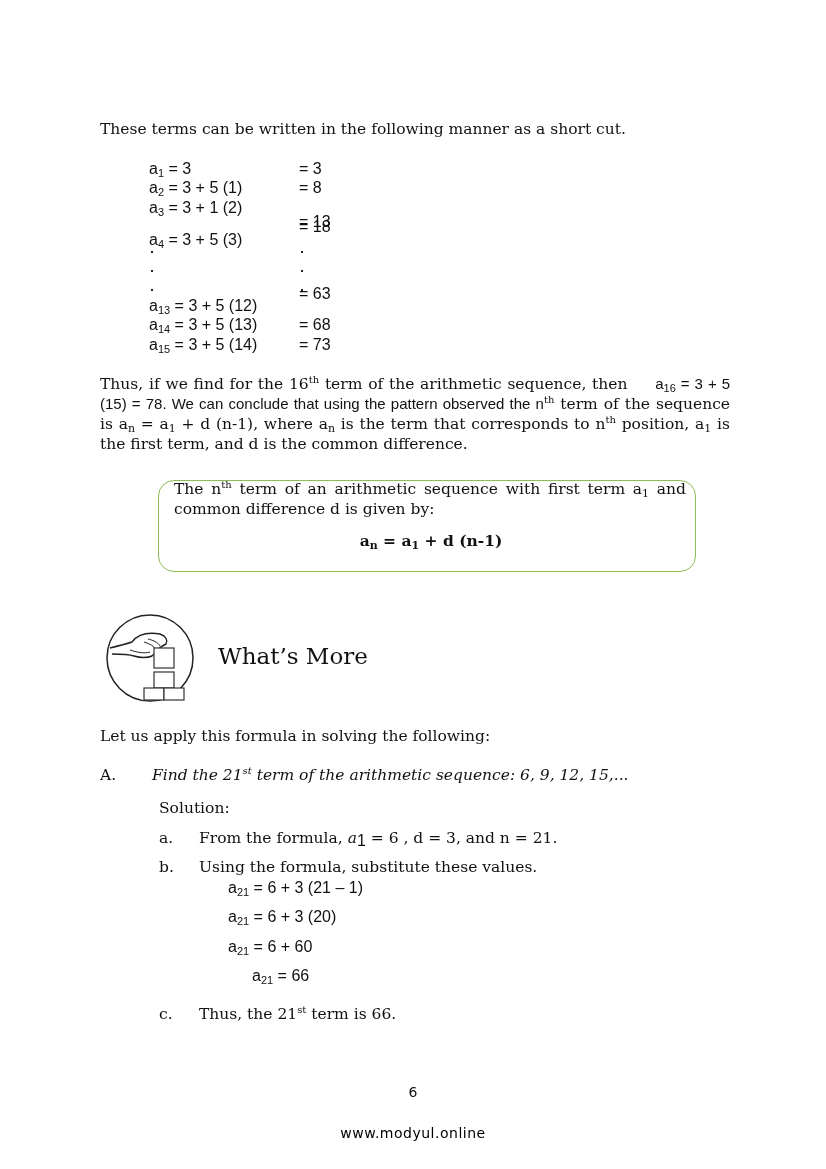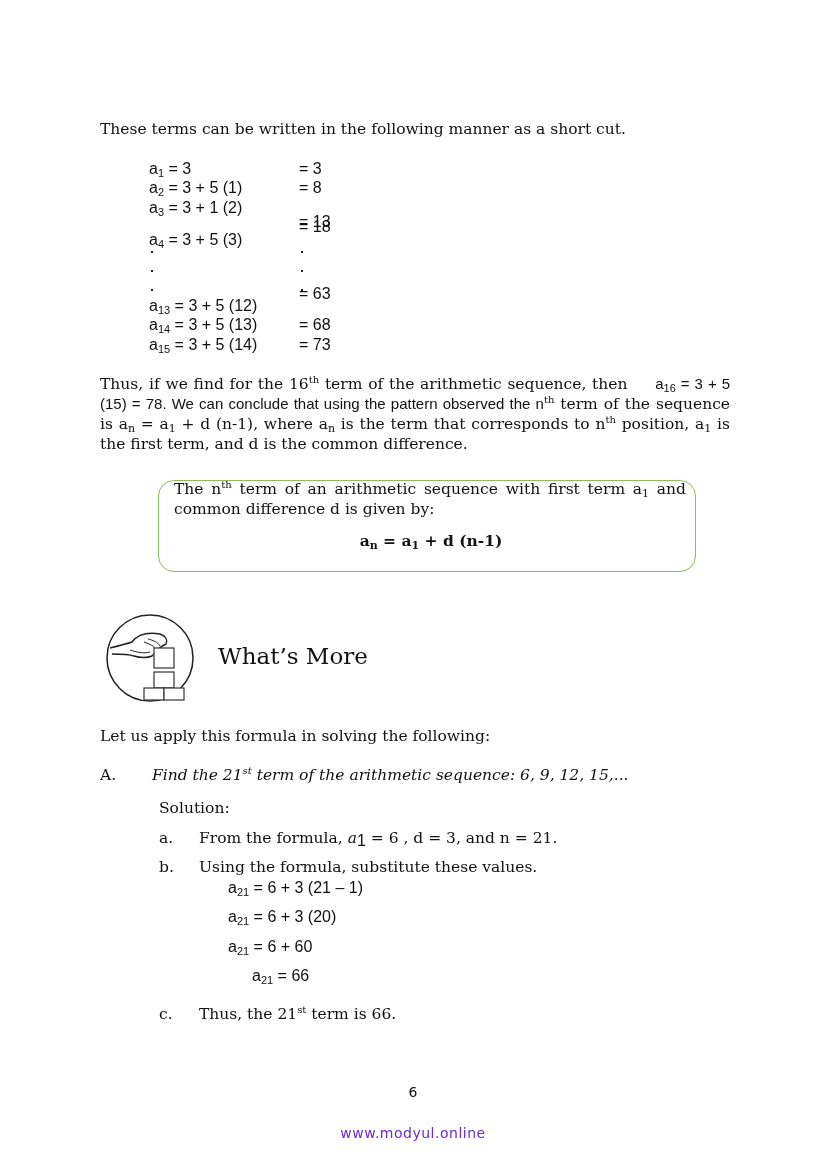--- a/index.html
+++ b/index.html
@@ -15,21 +15,21 @@
   sup { font-size: 10px; vertical-align: 6px; line-height: 0; }
   .row { position: absolute; height: 20px; line-height: 20px; white-space: nowrap; }
   .dot { position: absolute; width: 2px; height: 2px; background: #222; }
   .box {
     position: absolute; left: 158px; top: 480px; width: 538px; height: 92px;
     border: 1.5px solid #8bbd5a; border-radius: 16px; box-sizing: border-box;
   }
   .heading {
     font-family: "DejaVu Serif", serif; font-weight: normal; font-size: 23px;
   }
-  .footer-site { font-family: "DejaVu Sans", sans-serif; color: #6d28d9; font-size: 14px; letter-spacing: 0.5px; }
+  .footer-site { font-family: "DejaVu Sans", sans-serif; color: #000000; font-size: 14px; letter-spacing: 0.5px; }
   .pagenum { font-family: "DejaVu Sans", sans-serif; font-size: 14px; color: #111; }
   .just { text-align: justify; text-align-last: left; }
 </style>
 </head>
 <body>
 
 <div class="abs" style="left:100px; top:120px;">These terms can be written in the following manner as a short cut.</div>
 
 <div>
   <div class="row sans" style="left:149px; top:159px;">a<sub>1</sub><span> = 3</span></div>

